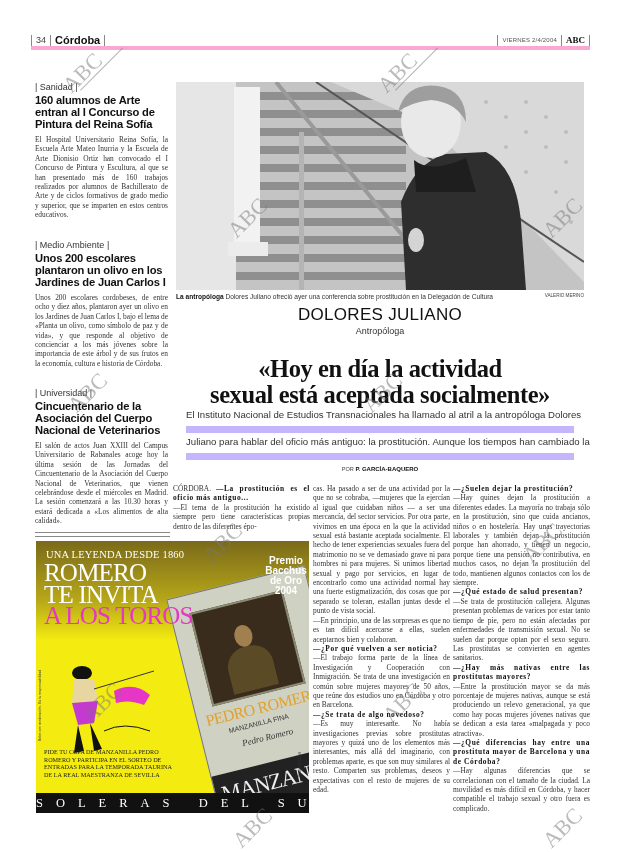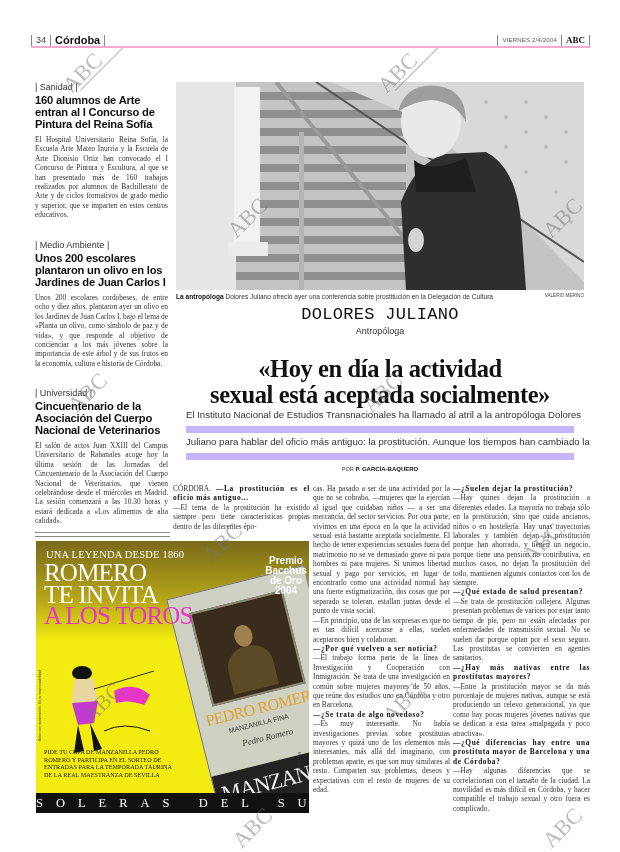--- a/index.html
+++ b/index.html
@@ -1,19 +1,19 @@
 <!DOCTYPE html>
 <html><head>
 <meta charset="utf-8">
 <style>
   html, body { margin:0; padding:0; background:#ffffff; }
   body { width:620px; height:852px; position:relative; overflow:hidden; font-family:"DejaVu Serif", serif; color:#2a2a2a; }
 
   
-  .header { position:absolute; left:31px; top:34px; width:559px; height:12px; border-bottom:2px solid #f9a8d4; }
+  .header { position:absolute; left:31px; top:34px; width:559px; height:12px; border-bottom:4px solid #f9a8d4; }
   .hdr-left { position:absolute; left:0; top:0; height:12px; display:flex; align-items:center; font-family:"Liberation Sans", sans-serif; }
   .hdr-bar { width:1px; height:11px; background:#888; }
   .hdr-page { font-size:9px; color:#444; padding:0 4px; }
   .hdr-section { font-size:11px; font-weight:bold; color:#111; padding:0 4px; }
   .hdr-right { position:absolute; right:0; top:0; height:12px; display:flex; align-items:center; font-family:"Liberation Sans", sans-serif; }
   .hdr-date { font-size:6px; color:#555; padding:0 4px; letter-spacing:0.2px; }
   .hdr-logo { font-family:"Liberation Serif", serif; font-weight:bold; font-size:9px; color:#111; padding:0 4px; }
 
   
   .brief { position:absolute; left:35px; width:133px; }
@@ -24,21 +24,21 @@
   .dbl-rule { position:absolute; left:35px; width:135px; height:3px; border-top:1px solid #888; border-bottom:1px solid #888; }
 
   
   .photo { position:absolute; left:176px; top:82px; width:408px; height:208px; overflow:hidden; background:#cfcfcf; }
   .photo svg { display:block; }
   .caption { position:absolute; left:176px; top:293px; width:408px; font-family:"Liberation Sans", sans-serif; font-size:6.6px; color:#333; white-space:nowrap; }
   .caption b { color:#111; }
   .credit { position:absolute; right:36px; top:293px; font-family:"Liberation Sans", sans-serif; font-size:4.6px; color:#444; }
 
   .interviewee { position:absolute; left:176px; width:408px; text-align:center; }
-  .name { top:305px; font-family:Liberation Mono, monospace; font-size:17px; color:#111; letter-spacing:0.3px; }
+  .name { top:305px; font-family:Liberation Sans, sans-serif; font-size:17px; color:#111; letter-spacing:0.3px; }
   .role { top:326px; font-family:"Liberation Sans", sans-serif; font-size:9px; color:#333; }
   .headline { position:absolute; left:176px; top:340px; width:408px; text-align:center; font-family:"Liberation Serif", serif; font-weight:bold; font-size:24.5px; line-height:26px; color:#111; letter-spacing:-0.4px; }
 
   .lead { position:absolute; left:176px; top:406px; width:408px; text-align:center; font-family:"Liberation Sans", sans-serif; font-size:9.6px; color:#333; }
   .lead-line { height:20px; line-height:18px; border-bottom:7px solid #c4b5fd; margin:0 10px; white-space:nowrap; }
   .byline { position:absolute; left:176px; top:466px; width:408px; text-align:center; font-family:"Liberation Sans", sans-serif; font-size:5.6px; color:#444; }
   .byline b { color:#111; font-size:6px; }
 
   
   .col { position:absolute; top:484px; width:137px; font-family:"Liberation Serif", serif; font-size:7.4px; line-height:9.4px; color:#333; text-align:justify; }

